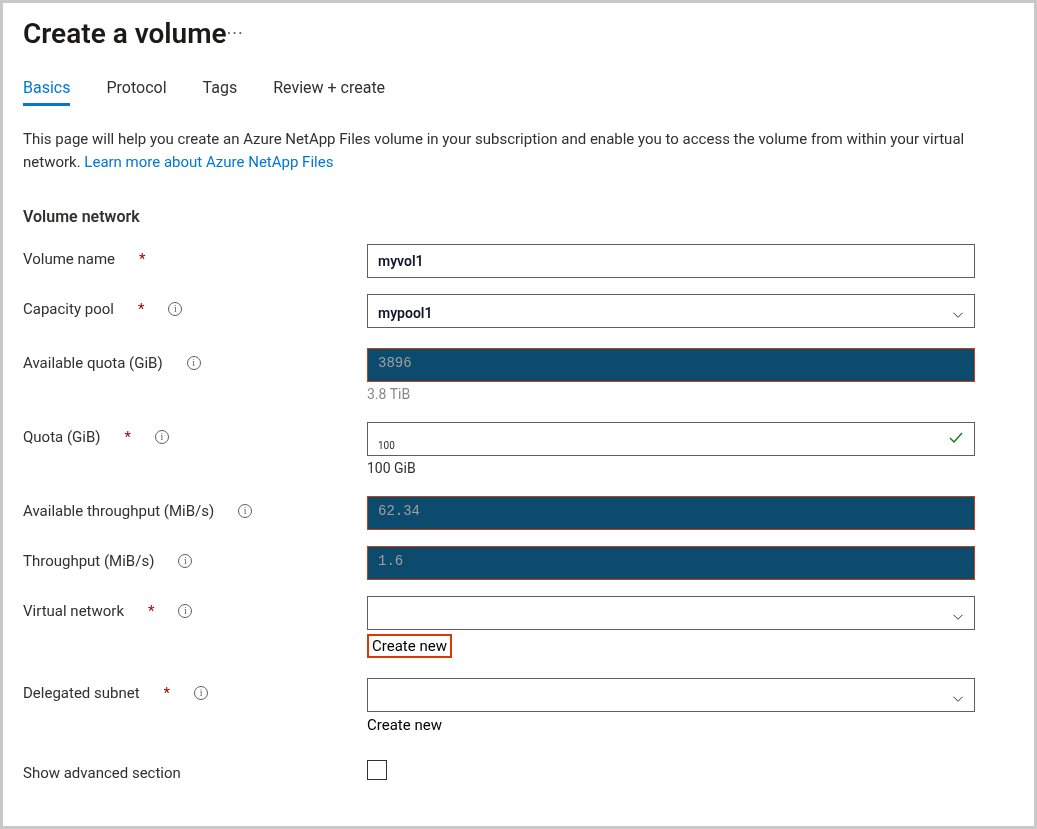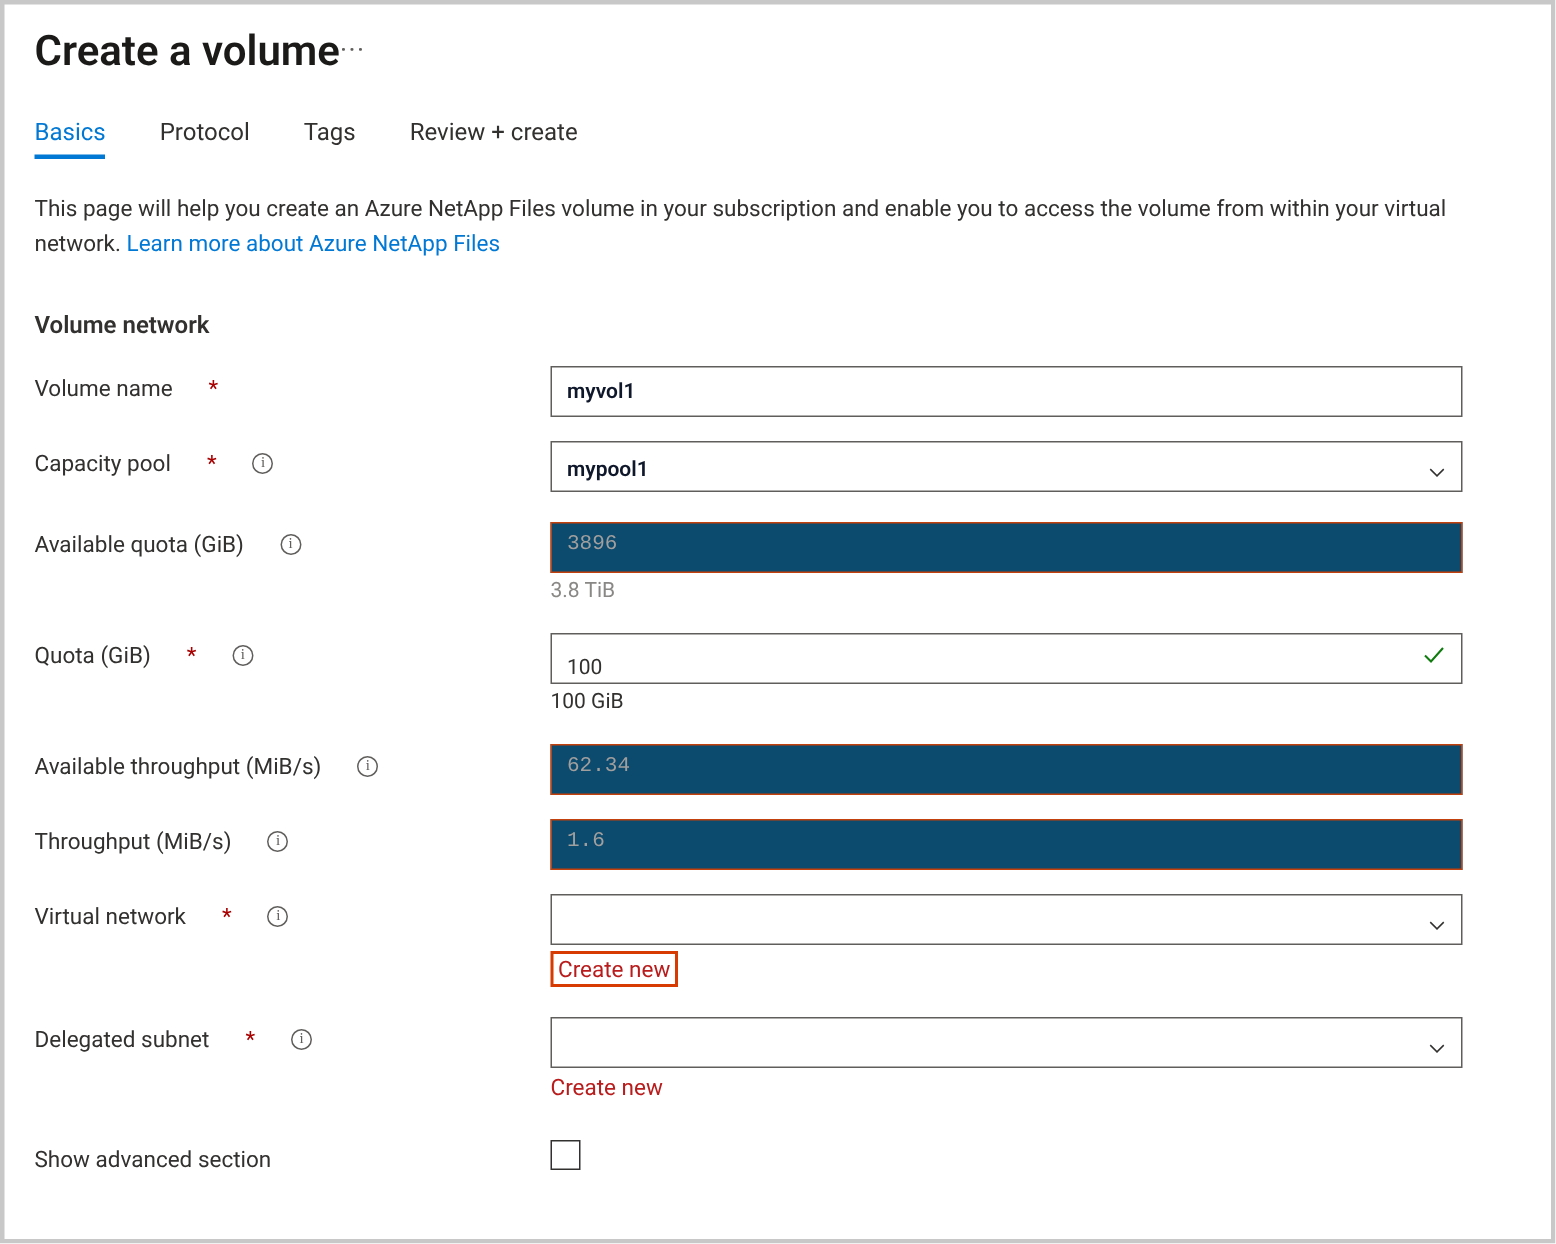--- a/index.html
+++ b/index.html
@@ -140,37 +140,37 @@
     width: 608px;
     height: 34px;
     border: 1px solid #605e5c;
     display: flex;
     align-items: center;
     justify-content: space-between;
     padding: 0 10px;
     background: #fff;
   }
   .validated-input .val-text {
-    font-size: 14px;
+    font-size: 10px;
     color: #323130;
     margin-top: 12px;
   }
   .check-icon svg { width: 16px; height: 16px; }
   .helper-right {
     width: 608px;
     text-align: left;
     font-size: 14px;
     color: #8a8886;
     margin-top: 4px;
     margin-bottom: 14px;
   }
   .helper-right.dark { color: #323130; }
   .create-new {
     display: inline-block;
-    color: #b91c1c;
+    color: #000000;
     font-size: 15px;
     margin-top: 4px;
     cursor: pointer;
   }
   .create-new.hl {
     border: 2px solid #d83b01;
     padding: 1px 3px;
   }
   .checkbox {
     width: 20px;

